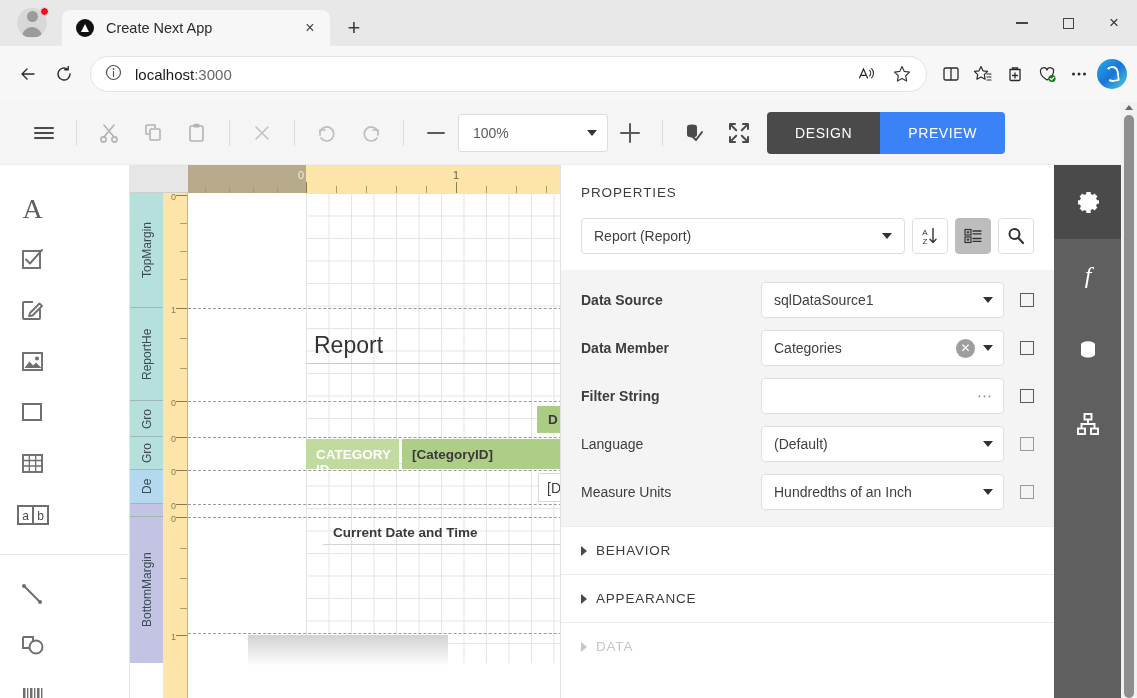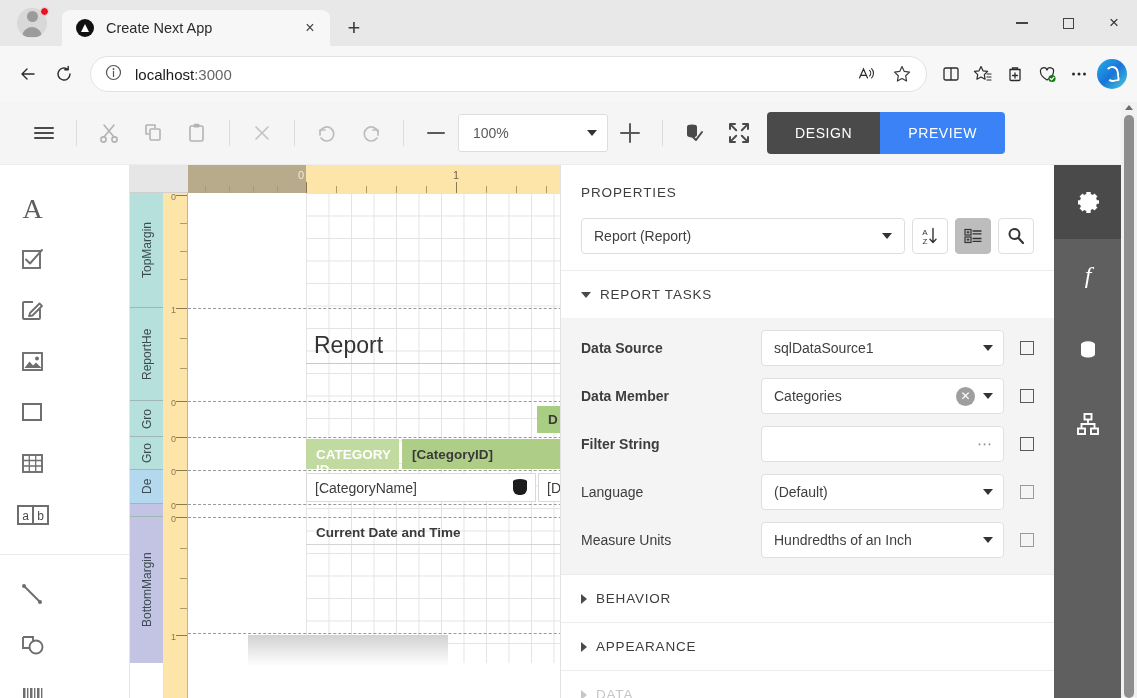--- a/index.html
+++ b/index.html
@@ -160,21 +160,21 @@
     padding-left:10px; line-height:15px; overflow:hidden;
   }
   .ctrl-grouphdr-val {
     background:#aece88; color:#3a3a3a; font-weight:bold; font-size:13.5px; padding-left:10px;
   }
   .ctrl-detail {
     background:#fff; color:#3d3d3d; font-size:14px; padding-left:8px;
     border:1px solid #d9d9d9;
   }
   .ctrl-footer {
-    color:#3a3a3a; font-weight:bold; font-size:13.5px; padding-left:10px; border-bottom:1px solid #d4d4d4;
+    color:#3a3a3a; font-weight:bold; font-size:13.5px; padding-left:10px; border-bottom:1px solid #d4d4d4;margin-left:17px;
   }
   .db-glyph { position:absolute; width:14px; height:18px; }
   .db-glyph .cap { position:absolute; top:0; left:0; width:14px; height:5px; border-radius:50%; background:#1c1c1c; }
   .db-glyph .body { position:absolute; top:2px; left:0; width:14px; height:14px; border-radius:0 0 6px 6px; background:#1c1c1c; }
   .shadow-strip { position:absolute; background:linear-gradient(to bottom,#d2d2d2,#fdfdfd); }
 
   
   .props {
     width:494px; flex:0 0 494px; background:#fff; border-left:1px solid #e2e2e2;
     display:flex; flex-direction:column; overflow:hidden;
@@ -592,27 +592,20 @@
                   <span>D</span>
                 </div>
 
                 <div class="ctrl ctrl-grouphdr-label" style="left:118px; top:246px; width:93px; height:30px; align-items:flex-start; padding-top:8px;">
                   <span>CATEGORY ID</span>
                 </div>
                 <div class="ctrl ctrl-grouphdr-val" style="left:214px; top:246px; width:363px; height:30px;">
                   <span>[CategoryID]</span>
                 </div>
 
-                <div class="ctrl ctrl-detail" style="left:118px; top:280px; width:230px; height:29px;">
-                  <span>[CategoryName]</span>
-                  <span class="db-glyph" style="right:8px; top:5px;">
-                    <span class="cap"></span>
-                      <span class="body"></span>
-                  </span>
-                </div>
                 <div class="ctrl ctrl-detail" style="left:350px; top:280px; width:228px; height:29px;">
                   <span>[D</span>
                 </div>
 
                 <div class="ctrl ctrl-footer" style="left:118px; top:328px; width:460px; height:24px;">
                   <span>Current Date and Time</span>
                 </div>
 
                 <div class="shadow-strip" style="left:60px; top:442px; width:200px; height:30px;"></div>
               </div>
@@ -648,24 +641,20 @@
                 </svg>
             </div>
             <div class="pbtn">
               <svg width="20" height="20" viewBox="0 0 20 20">
                   <circle cx="8.5" cy="8" r="5" fill="none" stroke="#333" stroke-width="2"></circle>
                   <path d="M12.2 11.8L17 17" stroke="#333" stroke-width="2.2" stroke-linecap="round"></path>
                 </svg>
             </div>
           </div>
 
-          <div class="section-head">
-            <span class="tri-dn"></span>
-            <span>REPORT TASKS</span>
-          </div>
           <div class="prop-rows">
 
             <div class="prow">
               <div class="plabel bold">Data Source</div>
               <div class="pfield">
                 <span class="val">sqlDataSource1</span>
                 <span class="caret-dn"></span>
               </div>
               <div class="pcheck"></div>
             </div>

